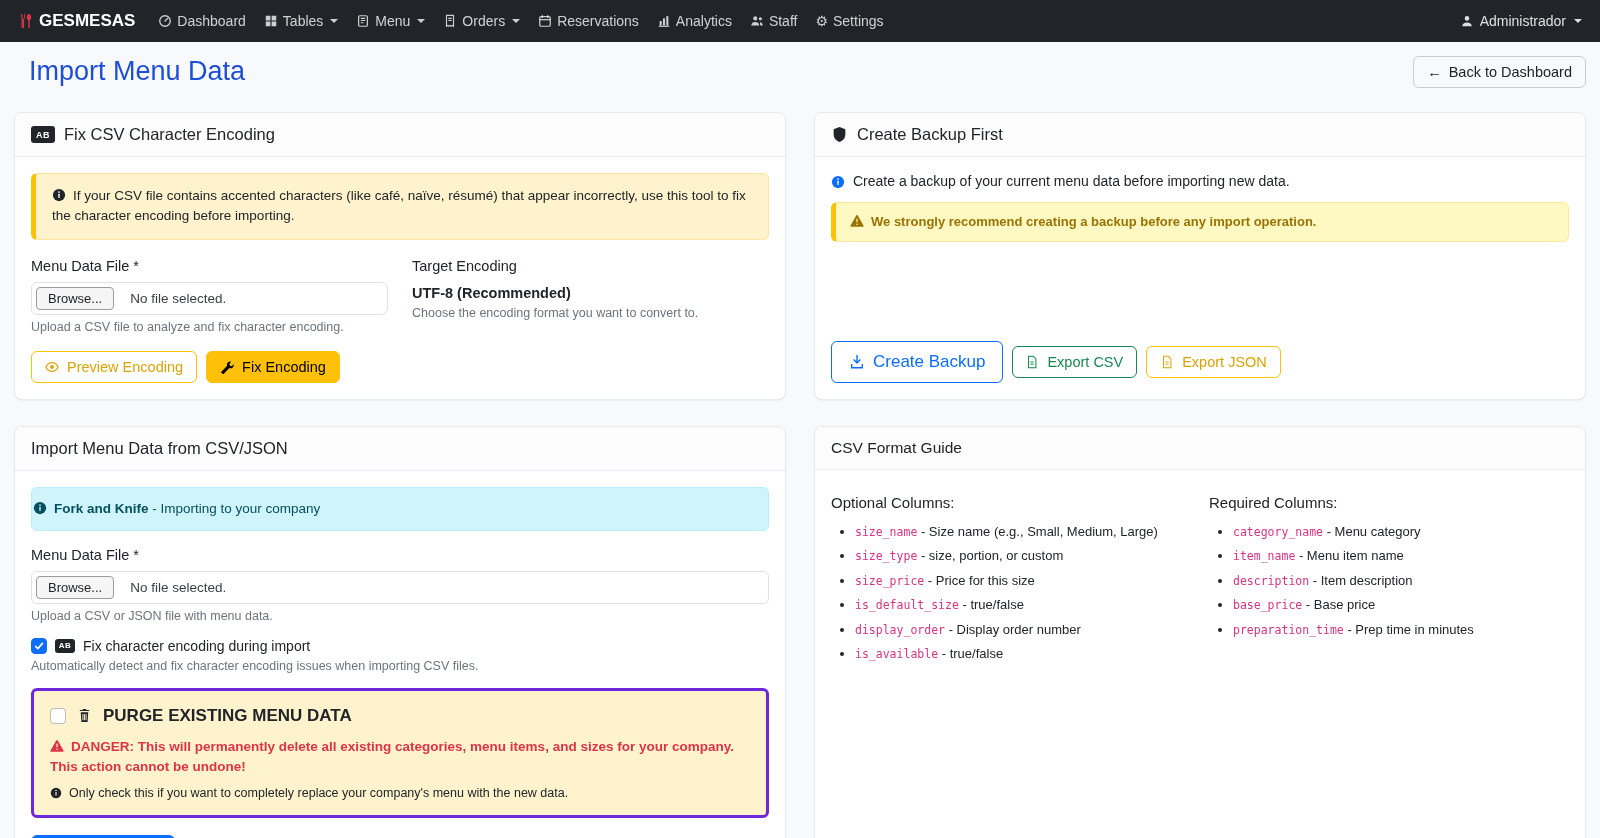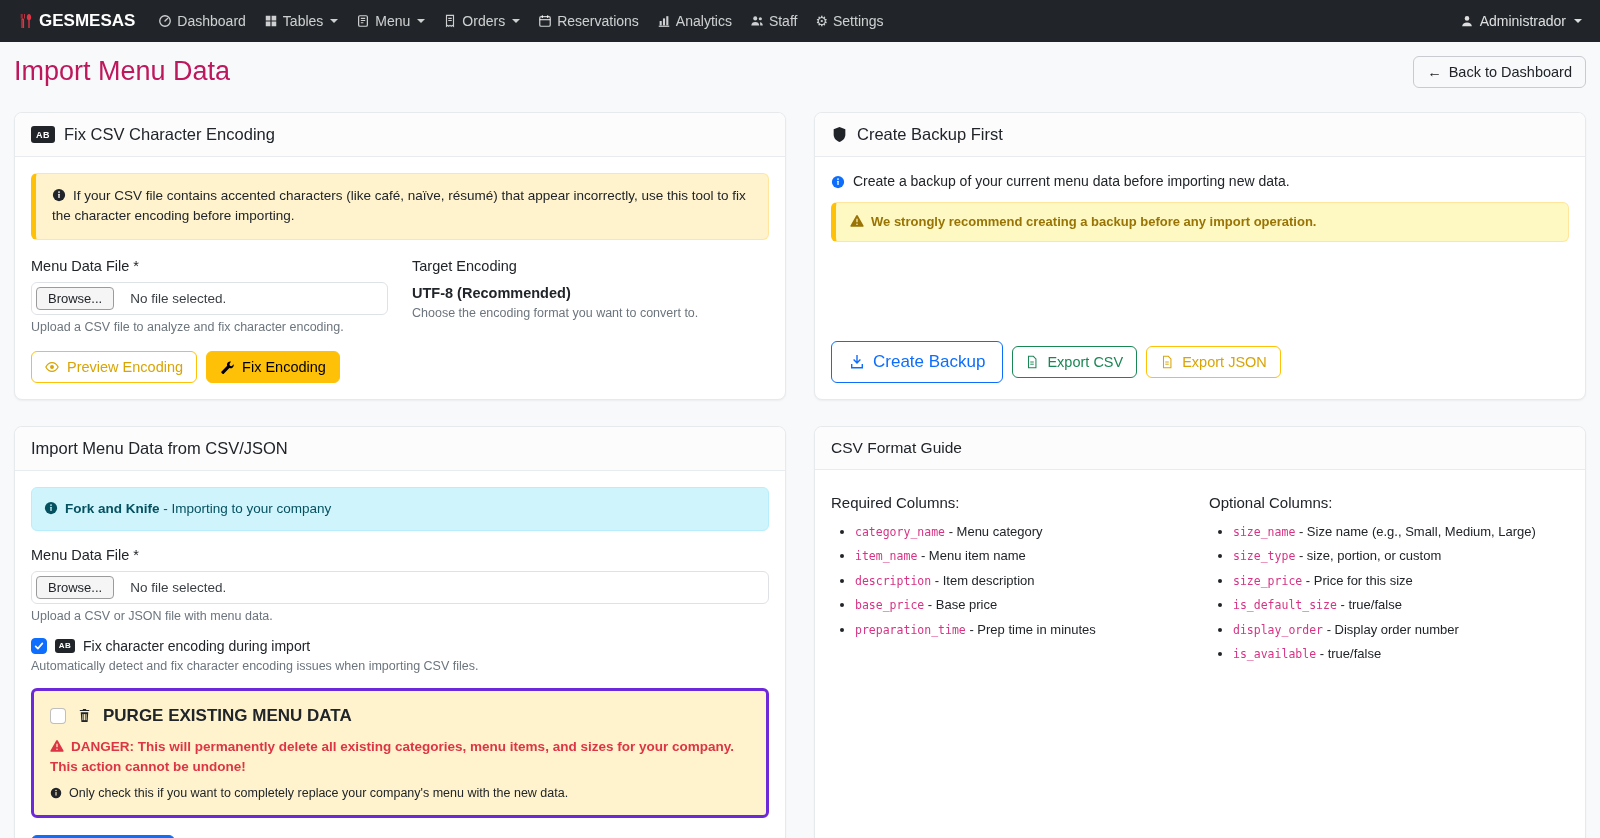--- a/index.html
+++ b/index.html
@@ -24,21 +24,21 @@
   }
   .brand { display: flex; align-items: center; gap: 5px; color: #fff; font-weight: 700; font-size: 17px; margin-right: 14px; cursor: pointer; }
   .brand .logo { color: #dc3545; }
   .nav-item { display: flex; align-items: center; gap: 5px; padding: 0 9px; font-size: 14px; color: rgba(255,255,255,.78); cursor: pointer; white-space: nowrap; }
   .caret { width: 0; height: 0; border-left: 4px solid transparent; border-right: 4px solid transparent; border-top: 4px solid currentColor; margin-left: 2px; }
   .nav-right { margin-left: auto; display: flex; align-items: center; gap: 6px; color: rgba(255,255,255,.85); cursor: pointer; font-size: 14px; }
   .glyph { font-size: 14px; line-height: 1; }
 
   
   .page-head { display: flex; justify-content: space-between; align-items: flex-start; padding: 14px 14px 6px; }
-  .page-title { font-size: 27px; font-weight: 500; color: #be185d; }
+  .page-title { font-size: 27px; font-weight: 500; color: #1d4ed8; margin-left: 15px; }
   .btn-back {
     display: inline-flex; align-items: center; gap: 7px;
     background: #f8f9fa; border: 1px solid #c8ccd0; color: #212529;
     border-radius: 6px; padding: 7px 13px; font-size: 14.5px; cursor: pointer;
     font-family: inherit;
   }
 
   
   .main { display: grid; grid-template-columns: 1fr 1fr; gap: 26px 28px; padding: 18px 14px 0; }
 
@@ -58,21 +58,21 @@
   .alert-warning-accent {
     background: #fff3cd; border: 1px solid #ffe69c; border-left: 5px solid #ffc107;
     color: #212529; font-size: 13.5px;
   }
   .alert-warning-bold {
     background: #fef9c3; border: 1px solid #ffe69c; border-left: 5px solid #ffc107;
     color: #997404; font-weight: 700; font-size: 13px; padding: 9px 14px;
   }
   .alert-info {
     background: #cff4fc; border: 1px solid #b6effb; color: #055160;
-    font-size: 13.5px; padding: 11px 12px;
+    font-size: 13.5px; padding: 11px 1px;
   }
   .icon-inline { display: inline-block; vertical-align: -2px; margin-right: 7px; }
 
   
   .form-label { font-size: 14.5px; margin-bottom: 8px; display: block; }
   .file-input {
     display: flex; align-items: center; gap: 16px;
     border: 1px solid #dee2e6; border-radius: 6px; background: #fff;
     padding: 4px; font-size: 13.5px; cursor: pointer;
   }
@@ -424,38 +424,38 @@
     </div>
   </div>
 
   <div class="card">
     <div class="card-header">
       <span style="font-size:15.5px">CSV Format Guide</span>
     </div>
     <div class="card-body">
       <div class="guide-cols">
         <div>
-          <div class="guide-h">Required Columns:</div>
-          <ul class="guide-list">
-            <li><span class="code">category_name</span><span> - Menu category</span></li>
-            <li><span class="code">item_name</span><span> - Menu item name</span></li>
-            <li><span class="code">description</span><span> - Item description</span></li>
-            <li><span class="code">base_price</span><span> - Base price</span></li>
-            <li><span class="code">preparation_time</span><span> - Prep time in minutes</span></li>
-          </ul>
-        </div>
-        <div>
           <div class="guide-h">Optional Columns:</div>
           <ul class="guide-list">
             <li><span class="code">size_name</span><span> - Size name (e.g., Small, Medium, Large)</span></li>
             <li><span class="code">size_type</span><span> - size, portion, or custom</span></li>
             <li><span class="code">size_price</span><span> - Price for this size</span></li>
             <li><span class="code">is_default_size</span><span> - true/false</span></li>
             <li><span class="code">display_order</span><span> - Display order number</span></li>
             <li><span class="code">is_available</span><span> - true/false</span></li>
           </ul>
         </div>
+        <div>
+          <div class="guide-h">Required Columns:</div>
+          <ul class="guide-list">
+            <li><span class="code">category_name</span><span> - Menu category</span></li>
+            <li><span class="code">item_name</span><span> - Menu item name</span></li>
+            <li><span class="code">description</span><span> - Item description</span></li>
+            <li><span class="code">base_price</span><span> - Base price</span></li>
+            <li><span class="code">preparation_time</span><span> - Prep time in minutes</span></li>
+          </ul>
+        </div>
       </div>
 
     </div>
   </div>
 
 </div>
 
 </body></html>

